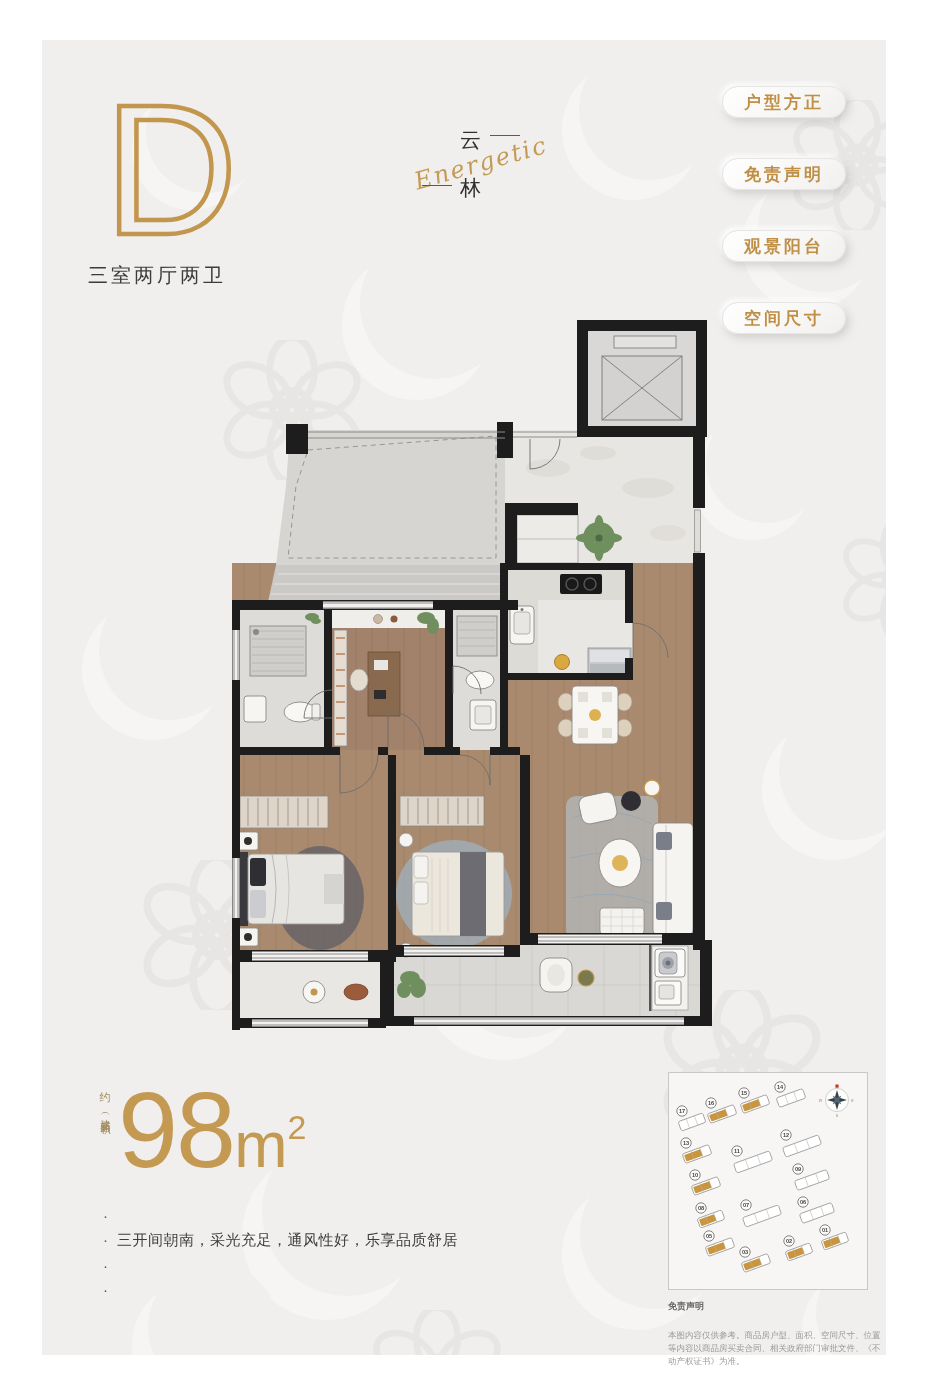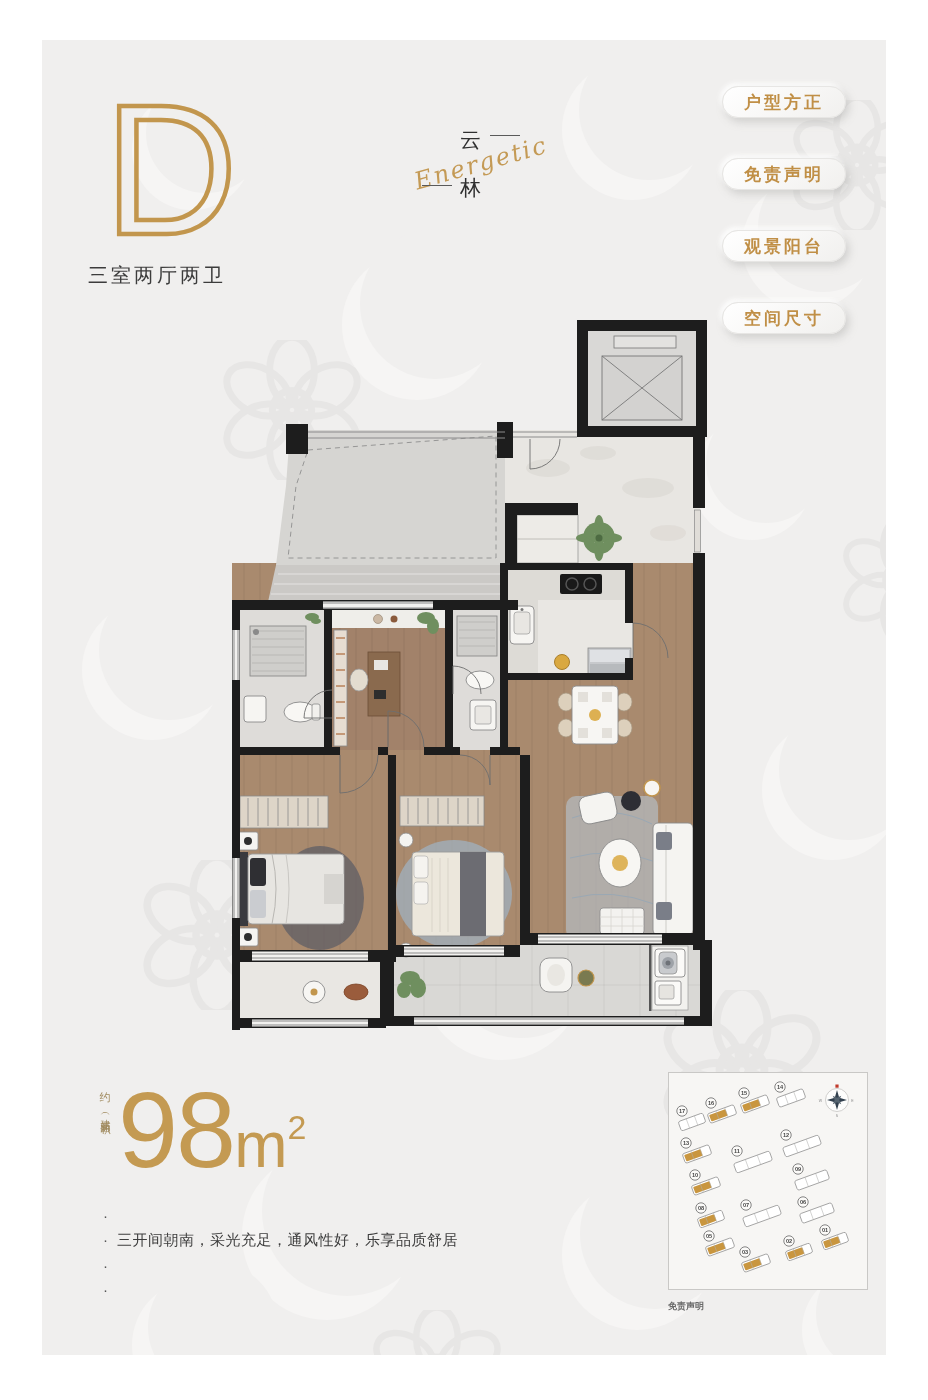--- a/index.html
+++ b/index.html
@@ -741,14 +741,15 @@
         <rect x="-1.6" y="-15.5" width="3.2" height="3.2" fill="#c0392b"></rect>
         <text id="cp-w" x="-16.5" y="1.5" font-size="3.5" fill="#888" text-anchor="middle">W</text>
         <text id="cp-e" x="15.5" y="1.5" font-size="3.5" fill="#888" text-anchor="middle">E</text>
         <text id="cp-s" x="0" y="16.5" font-size="3.5" fill="#888" text-anchor="middle">S</text>
       </g>
     </svg>
   </div>
 
   <div class="disclaimer">
     <div class="t">免责声明</div>
+    <div class="b">本图内容仅供参考。商品房户型、面积、空间尺寸、位置等内容以商品房买卖合同、相关政府部门审批文件、《不动产权证书》为准。</div>
   </div>
 </div>
 
 </body></html>

